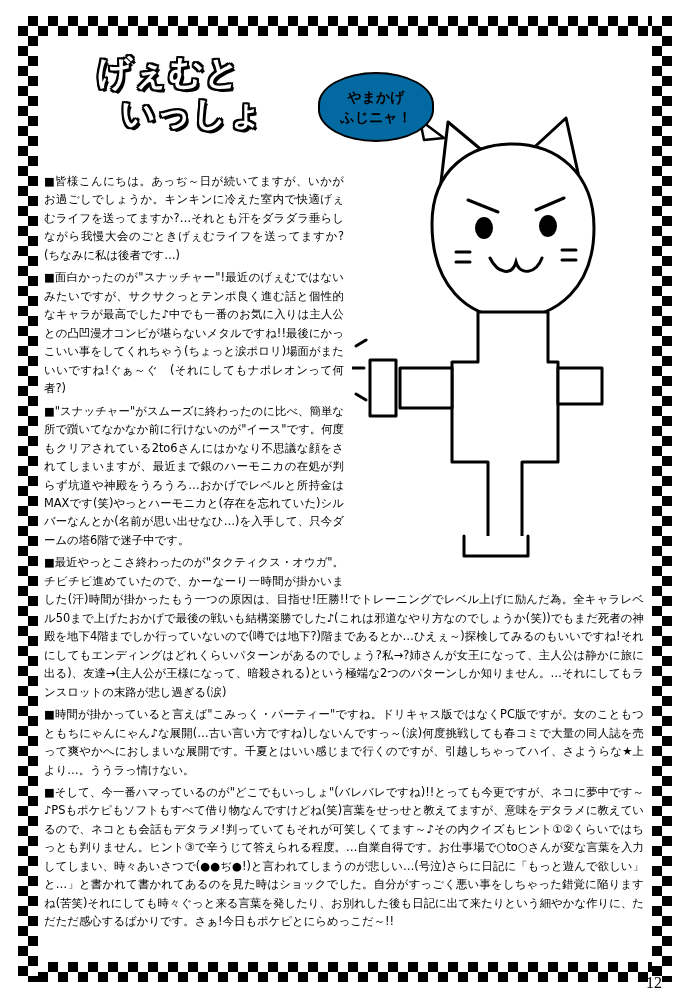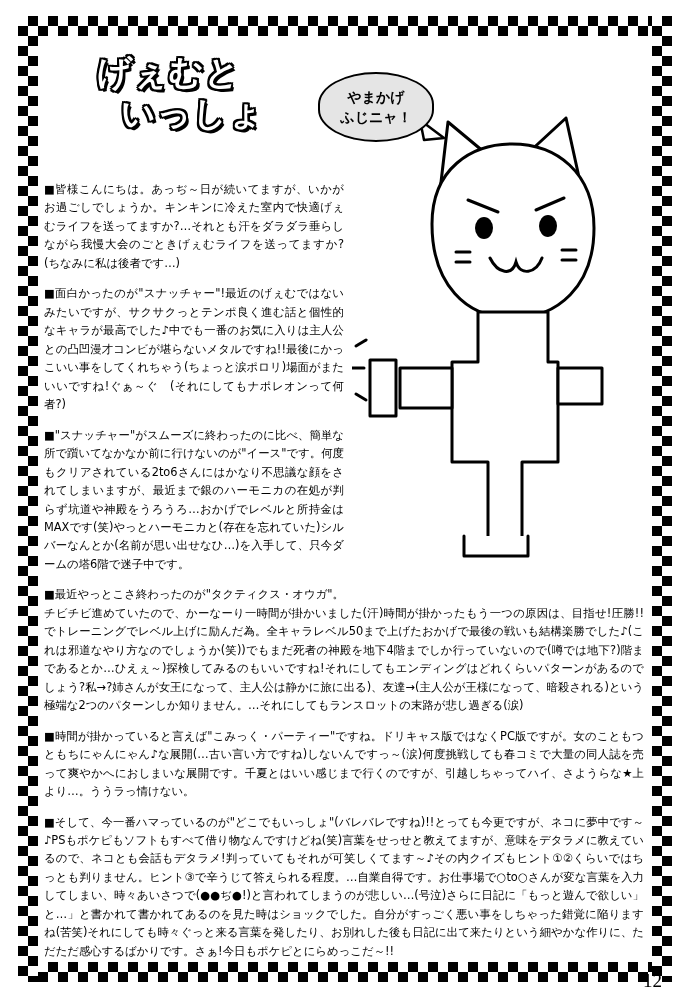--- a/index.html
+++ b/index.html
@@ -55,21 +55,21 @@
 
   
   .bubble {
     position: absolute;
     left: 318px;
     top: 72px;
     width: 112px;
     height: 66px;
     border: 2.5px solid #000;
     border-radius: 50% / 46%;
-    background: #e5e5e5;
+    background: #0369a1;
     display: flex;
     flex-direction: column;
     align-items: center;
     justify-content: center;
     font-size: 14px;
     font-weight: bold;
     line-height: 1.45;
     z-index: 3;
   }
   .bubble-tail {
@@ -98,39 +98,39 @@
     position: absolute;
     left: 44px;
     top: 168px;
     width: 600px;
     font-family: "DejaVu Sans", sans-serif;
     font-size: 11.4px;
     line-height: 1.62;
     text-align: justify;
     color: #000;
   }
-  .para { margin: 12px 0 0 0; }
+  .para { margin: 4px 0 0 0; }
 
   
   .flow {
     position: relative;
   }
   .float-art {
     float: right;
     width: 300px;
     height: 412px;
     shape-outside: inset(0);
   }
 
   
   .page-num {
     position: absolute;
     right: 28px;
     bottom: 8px;
-    font-size: 19px;
+    font-size: 16px;
     font-family: "Liberation Serif", serif;
     color: #000;
   }
 </style>
 </head>
 <body>
 
 <div class="checker checker-top"></div>
 <div class="checker checker-bottom"></div>
 <div class="checker checker-left"></div>

